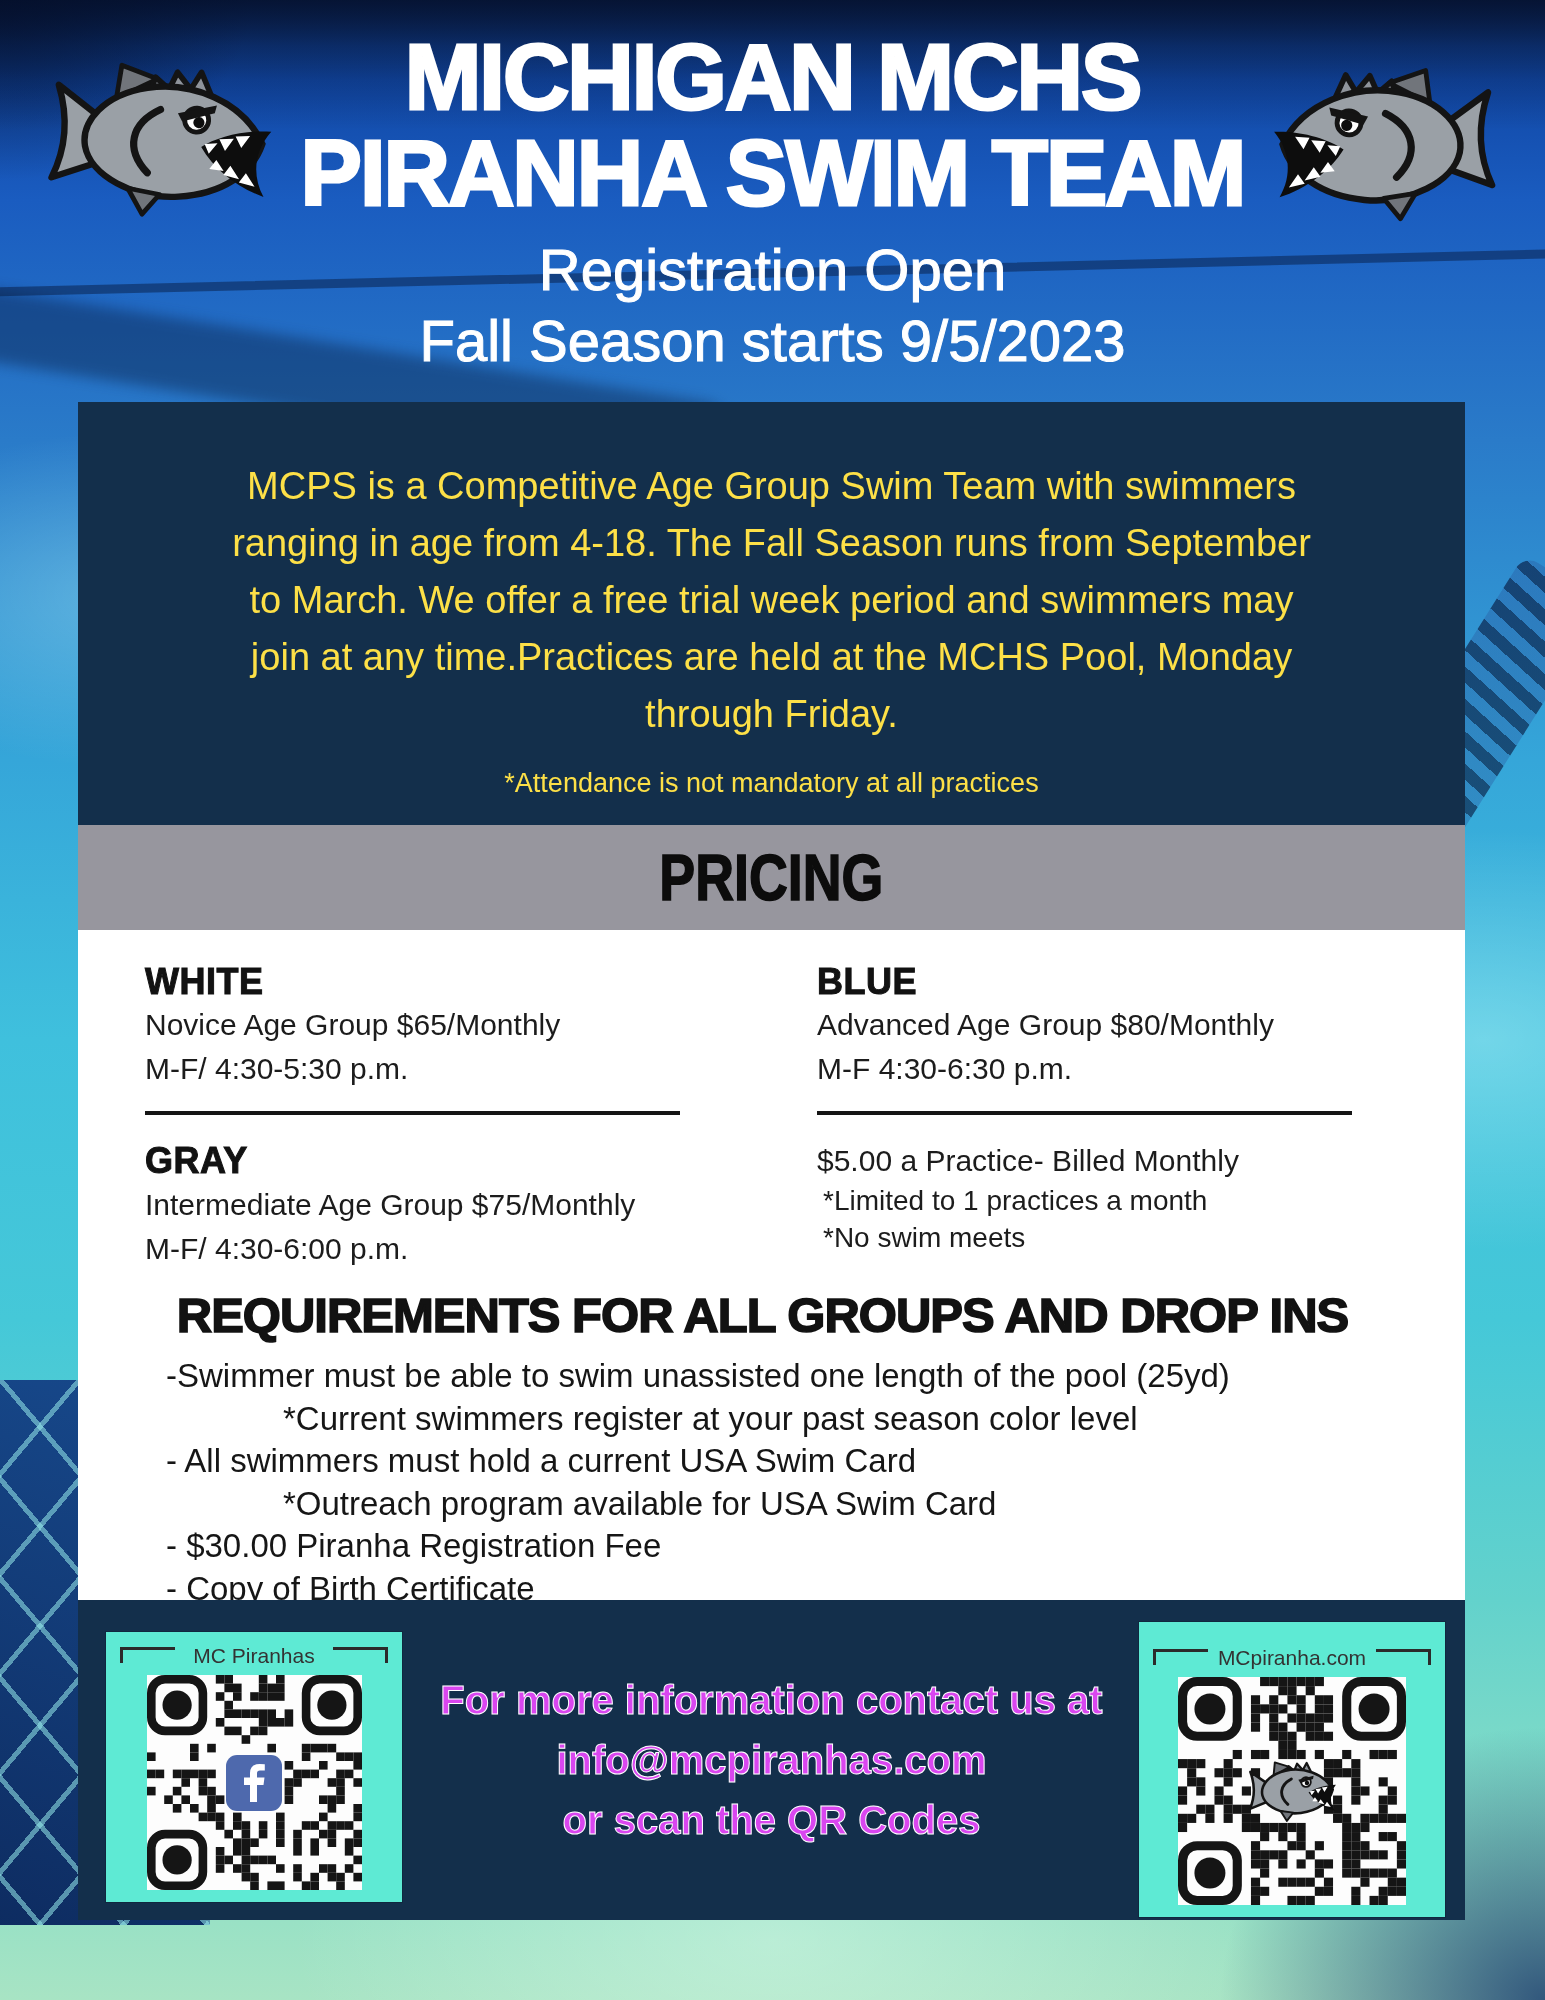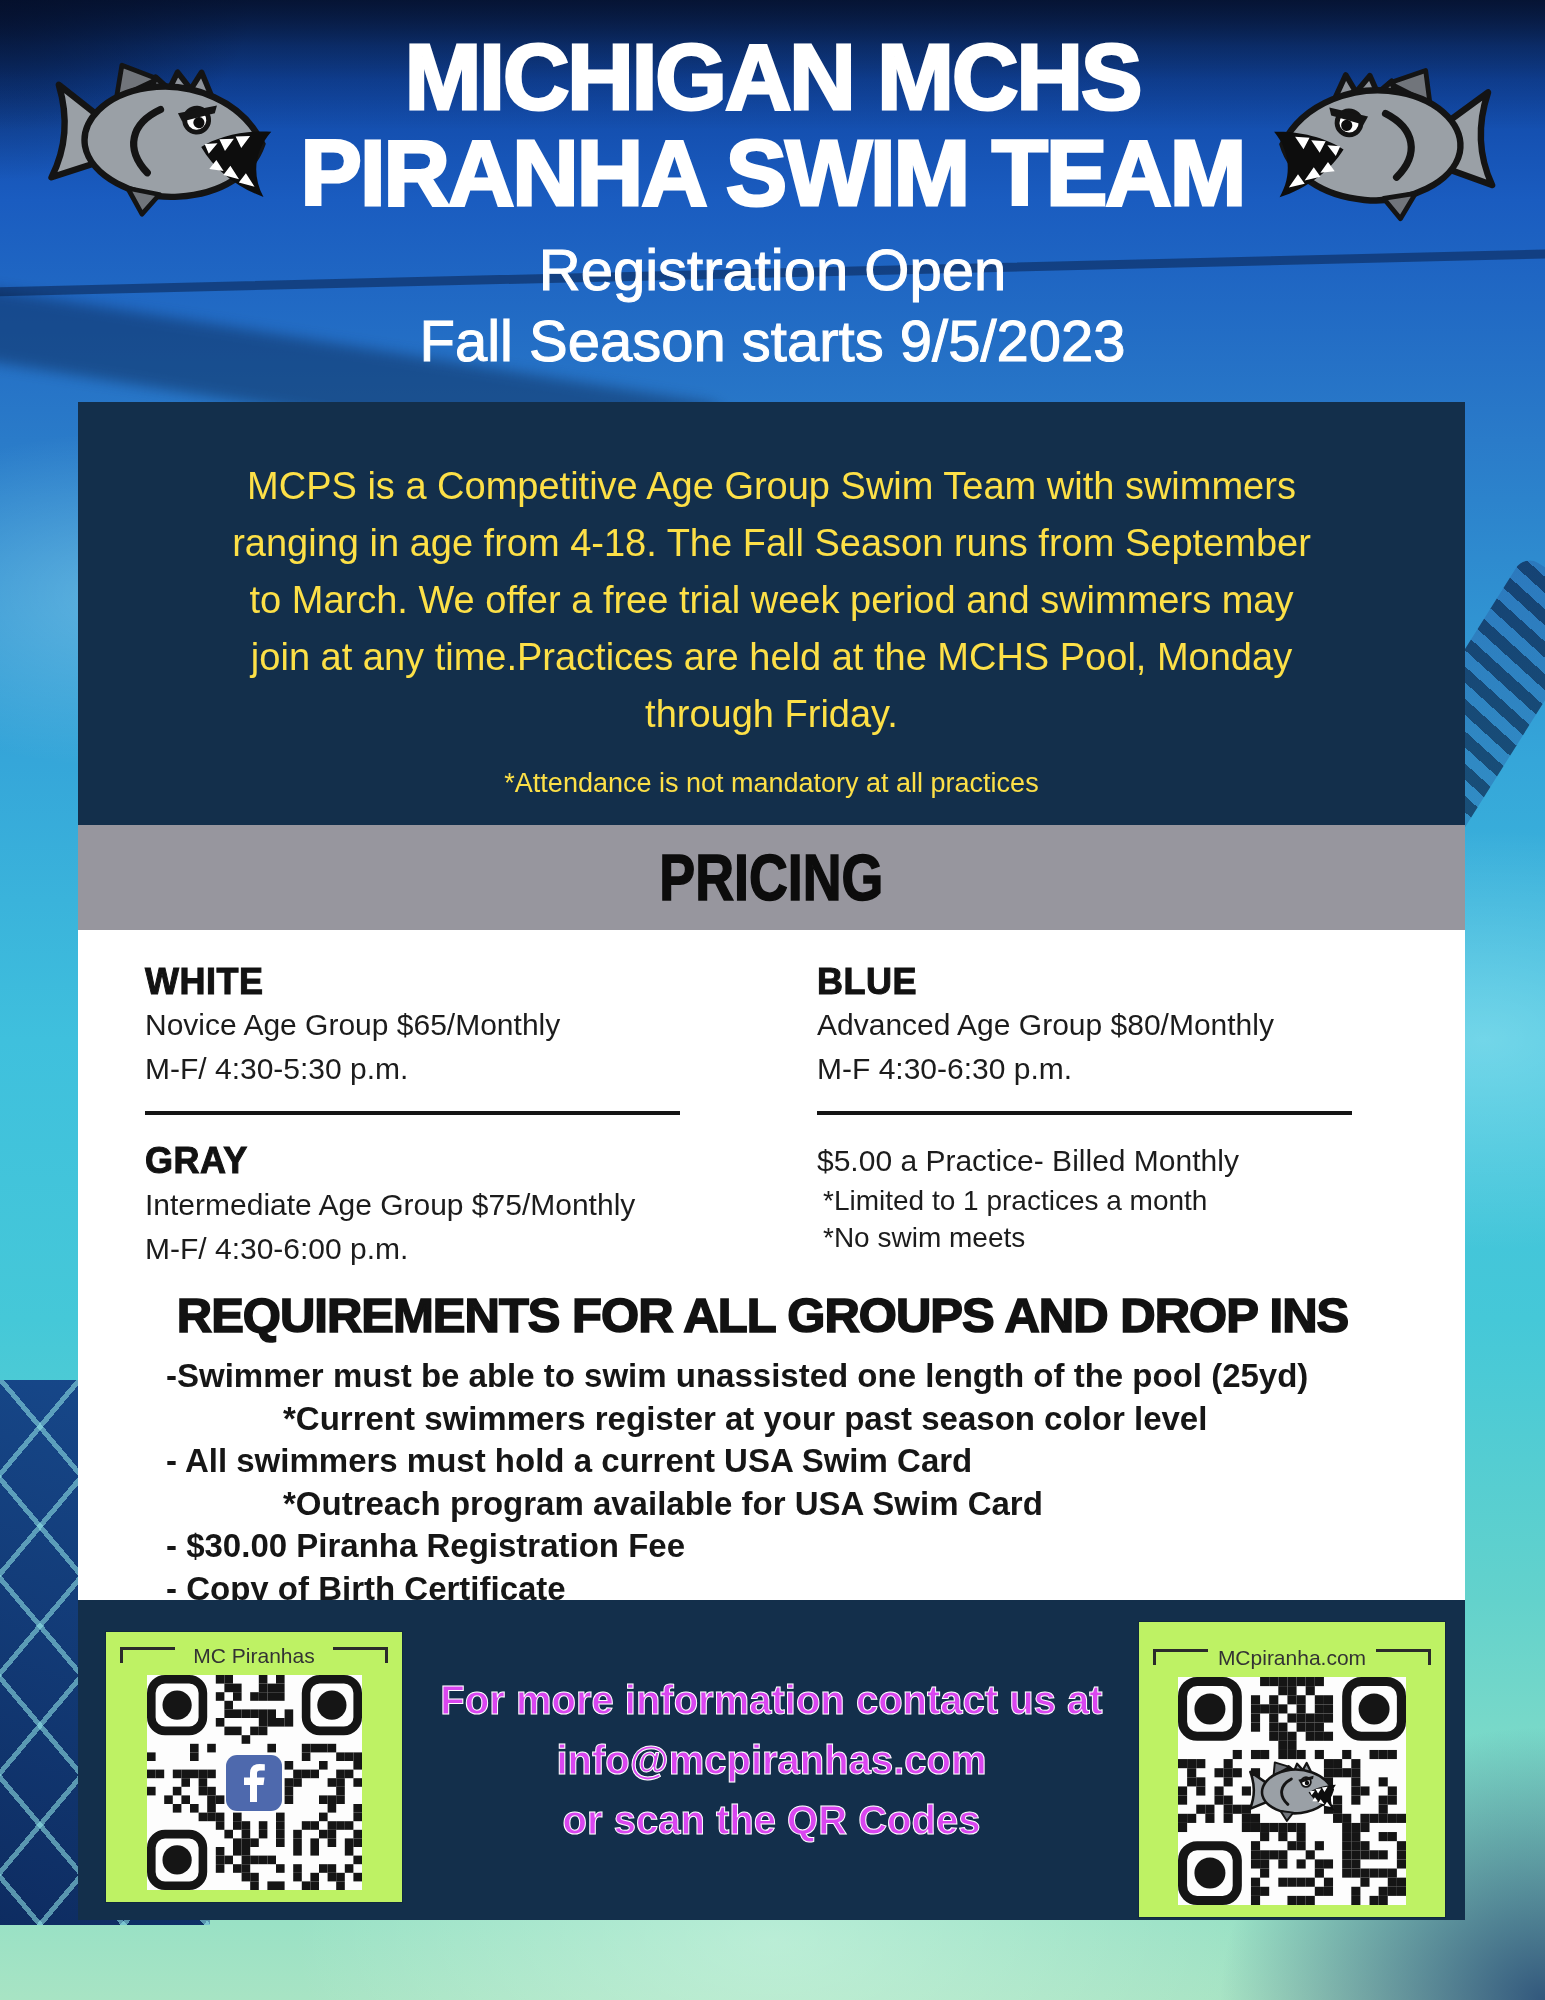--- a/index.html
+++ b/index.html
@@ -57,29 +57,29 @@
   .pcol{width:672px;box-sizing:border-box;}
   .pcol.right{flex:1;}
   .tier-name{font-size:36px;font-weight:bold;letter-spacing:.5px;line-height:1.2;
     -webkit-text-stroke:1px #121212;}
   .tier-line{font-size:30px;line-height:1.47;color:#1c1c1c;}
   .tier-note{font-size:28px;line-height:1.3;color:#1c1c1c;padding-left:6px;}
   .divider{border:0;border-top:4px solid #151515;width:535px;margin:20px 0 24px 0;}
   .requirements{padding:16px 58px 0 40px;}
   .req-h{font-size:49px;font-weight:bold;text-align:center;margin:0;letter-spacing:-1px;
     -webkit-text-stroke:1.6px #121212;line-height:1.15;}
-  .req-list{margin-top:12px;font-weight:bold;}
+  .req-list{margin-top:12px;}
   .req-item{font-size:33px;line-height:1.29;padding-left:48px;color:#161616;}
   .req-item.indent{padding-left:165px;}
   
   .footer{top:1600px;height:320px;background:#132f4b;}
   .contact{position:absolute;left:330px;right:330px;top:50%;transform:translateY(-50%);
     text-align:center;color:#d946ef;font-weight:bold;font-size:40px;line-height:1.5;
     -webkit-text-stroke:1px #fff;}
-  .qr-card{position:absolute;background:#bef264;box-shadow:0 0 0 1px rgba(0,0,0,.15);}
+  .qr-card{position:absolute;background:#5eead4;box-shadow:0 0 0 1px rgba(0,0,0,.15);}
   .qr-card.fb{left:28px;top:32px;width:272px;padding:10px 12px 12px 12px;}
   .qr-card.web{right:20px;top:22px;width:282px;padding:22px 12px 12px 12px;text-align:right;}
   .qr-label-row{position:relative;height:28px;display:flex;align-items:center;justify-content:center;}
   .qr-label{font-size:21px;color:#333;}
   .bkt{position:absolute;top:5px;width:52px;height:13px;border-top:3px solid #2b2b2b;}
   .bkt.l{left:2px;border-left:3px solid #2b2b2b;}
   .bkt.r{right:2px;border-right:3px solid #2b2b2b;}
   .qr-wrap{position:relative;margin-top:5px;}
   .qr-wrap svg.qr{display:block;margin:0 auto;background:#fdfdfd;}
   .fb .qr-wrap svg.qr{width:215px;height:215px;}

